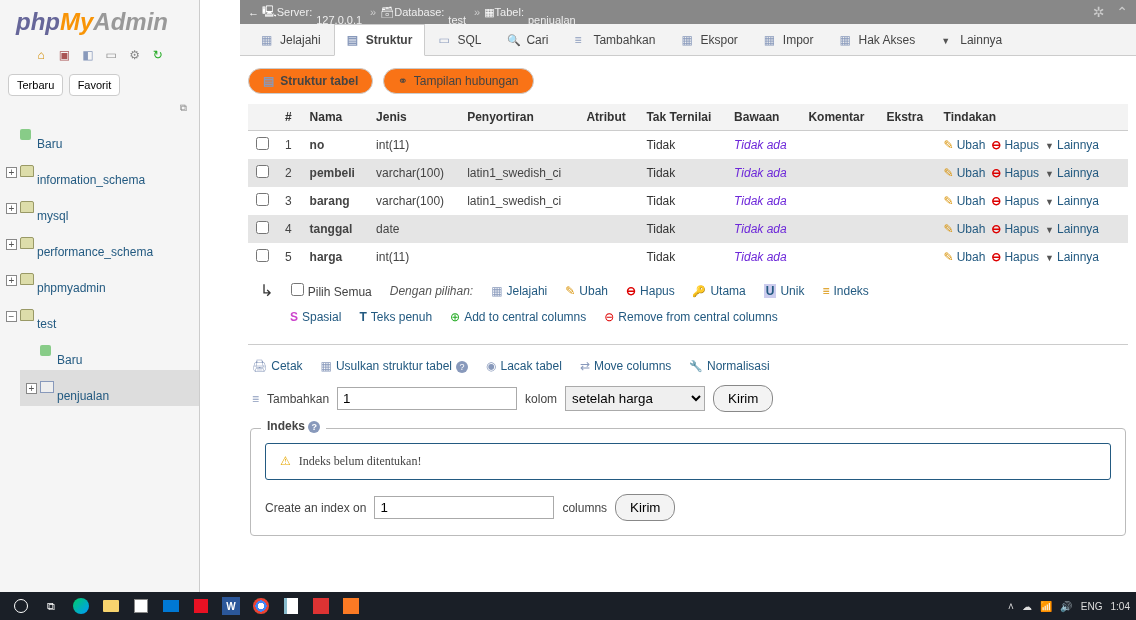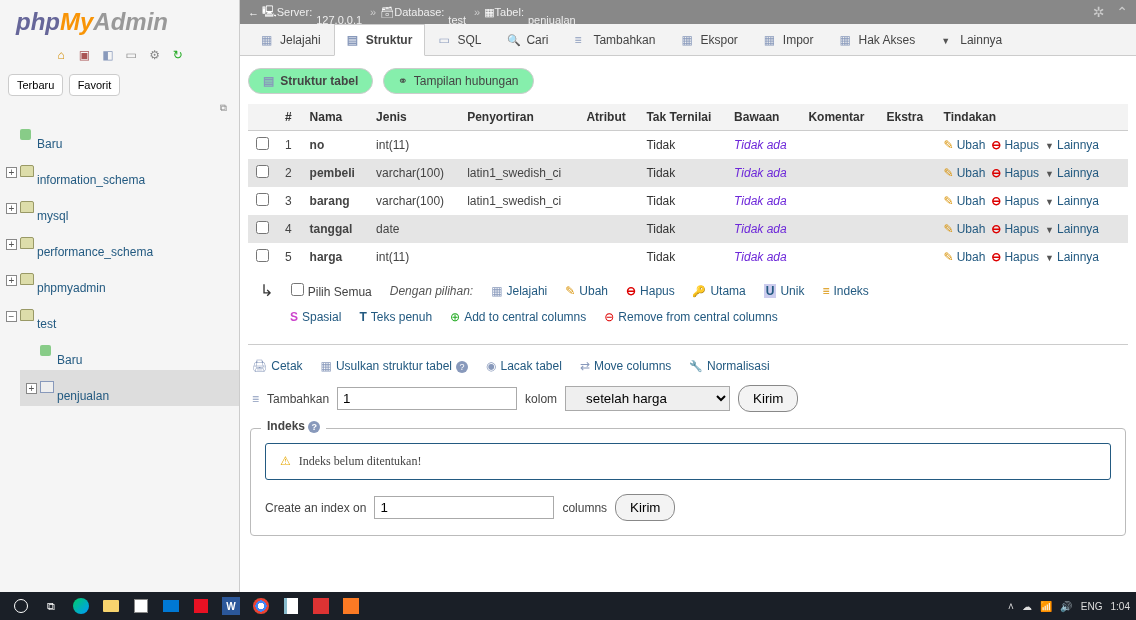--- a/index.html
+++ b/index.html
@@ -1,20 +1,20 @@
 <!DOCTYPE html>
 <html><head>
 <meta charset="utf-8">
 <style>
 * { box-sizing: border-box; margin: 0; padding: 0; }
 body { font-family: sans-serif; font-size: 12px; color: #444; background: #fff; overflow: hidden; width: 1136px; height: 620px; position: relative; }
 a { color: #235a81; text-decoration: none; cursor: pointer; margin-top: 16px; }
 
 
-.sidebar { position: absolute; left: 0; top: 0; width: 240px; height: 620px; background: #f5f5f5; border-right: 1px solid #ccc; }
+.sidebar { position: absolute; left: 0; top: 0; width: 200px; height: 620px; background: #f5f5f5; border-right: 1px solid #ccc; }
 .logo { padding: 8px 16px; font-size: 24px; font-weight: bold; font-style: italic; }
 .logo .php { color: #666699; } .logo .my { color: #f89406; } .logo .admin { color: #999; }
 .mini-icons { text-align: center; padding: 4px; }
 .mini-icons span { display: inline-block; width: 16px; height: 16px; margin: 0 2px; }
 .history-tabs { padding: 6px 8px; }
 .history-tabs button { border: 1px solid #ccc; background: #fff; padding: 4px 8px; border-radius: 4px; margin-right: 2px; font-size: 11px; cursor: pointer; }
 .link-icon { text-align: right; padding: 0 12px; color: #888; font-size: 10px; }
 
 .tree { padding: 4px 0; }
 .tree-item { padding: 3px 6px; display: flex; align-items: center; gap: 3px; }
@@ -43,21 +43,21 @@
 .ico-search::before { content: "🔍"; font-size: 11px; }
 .ico-insert::before { content: "≡"; color: #89b; }
 .ico-export::before { content: "▦"; color: #89b; }
 .ico-import::before { content: "▦"; color: #89b; }
 .ico-priv::before { content: "▦"; color: #89b; }
 .ico-more::before { content: "▼"; color: #555; font-size: 9px; }
 
 .content { position: absolute; left: 240px; top: 56px; right: 0; bottom: 28px; overflow: auto; padding: 12px 8px; }
 
 .subtabs { margin-bottom: 10px; }
-.subtab { display: inline-flex; align-items: center; gap: 6px; border: 1px solid #ccc; border-radius: 14px; padding: 5px 14px; margin-right: 6px; cursor: pointer; background: #86efac; }
+.subtab { display: inline-flex; align-items: center; gap: 6px; border: 1px solid #ccc; border-radius: 14px; padding: 5px 14px; margin-right: 6px; cursor: pointer; background: #f97316; }
 .subtab.active { font-weight: bold; }
 
 .columns-table { width: 100%; border-collapse: collapse; }
 .columns-table th { text-align: left; padding: 6px 8px; font-size: 12px; color: #333; border-bottom: 1px solid #ccc; background: #f3f3f3; font-weight: bold; }
 .columns-table td { padding: 6px 8px; font-size: 12px; }
 .columns-table tr.odd td { background: #fff; }
 .columns-table tr.even td { background: #e5e5e5; }
 .col-name { font-weight: bold; }
 .null-no { color: #333; }
 .default-none { font-style: italic; color: #6d28d9; }
@@ -84,21 +84,21 @@
 .util-row { display: flex; flex-wrap: wrap; align-items: center; gap: 18px; padding: 4px; }
 .print-icon::before { content: "🖨"; font-size: 12px; color: #89b; }
 .track-icon::before { content: "◉"; color: #89b; }
 .move-icon::before { content: "⇄"; color: #89b; }
 .norm-icon::before { content: "🔧"; font-size: 11px; }
 .propose-icon::before { content: "▦"; color: #89b; }
 .help-icon::before { content: "?"; display: inline-block; width: 12px; height: 12px; border-radius: 50%; background: #89b; color: #fff; text-align: center; line-height: 12px; font-size: 9px; }
 
 .add-row { display: flex; align-items: center; gap: 8px; padding: 8px 4px; }
 .add-row input[type=text] { width: 180px; padding: 3px 5px; border: 1px solid #aaa; }
-.add-row select { padding: 3px 16px; border: 1px solid #aaa; width: 165px; }
+.add-row select { padding: 3px 2px; border: 1px solid #aaa; width: 140px; }
 .btn { border: 1px solid #888; border-radius: 12px; padding: 5px 14px; background: #f3f3f3; cursor: pointer; }
 
 .indexes-box { border: 1px solid #bbb; border-radius: 4px; padding: 14px; margin: 8px 2px; position: relative; }
 .indexes-title { position: absolute; top: -10px; left: 10px; background: #fff; padding: 0 6px; font-weight: bold; }
 .warning-box { border: 1px solid #235a81; border-radius: 3px; padding: 10px 14px; background: #fff; display: flex; align-items: center; gap: 8px; margin-bottom: 14px; font-family: Liberation Serif, serif; }
 .warn-icon::before { content: "⚠"; color: #e6a700; }
 .create-row { display: flex; align-items: center; gap: 8px; }
 .create-row input[type=text] { width: 180px; padding: 3px 5px; border: 1px solid #aaa; }
 
 

